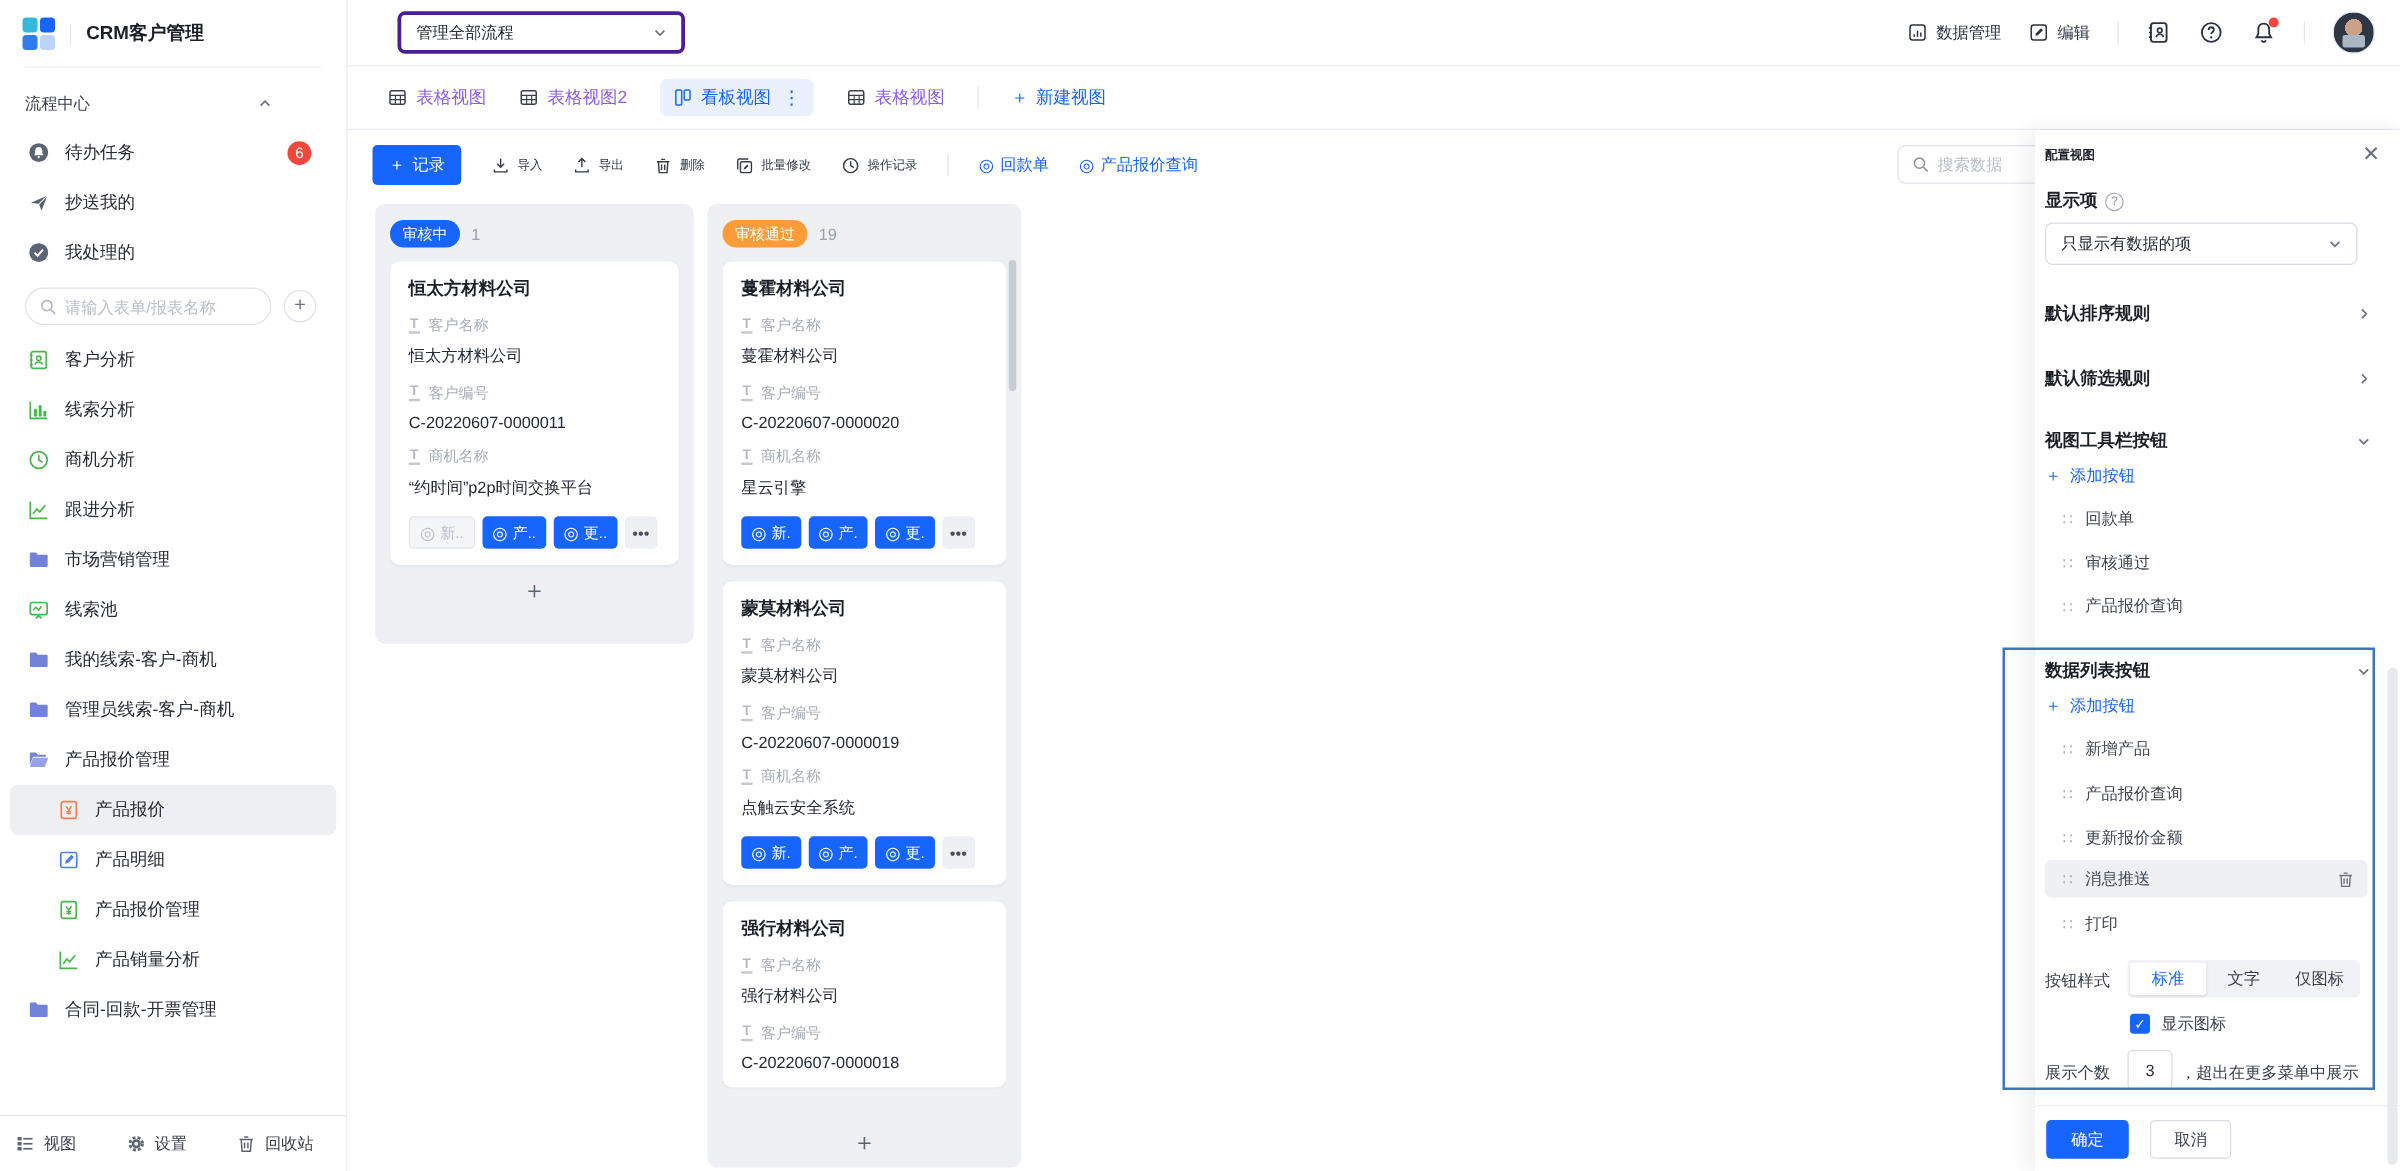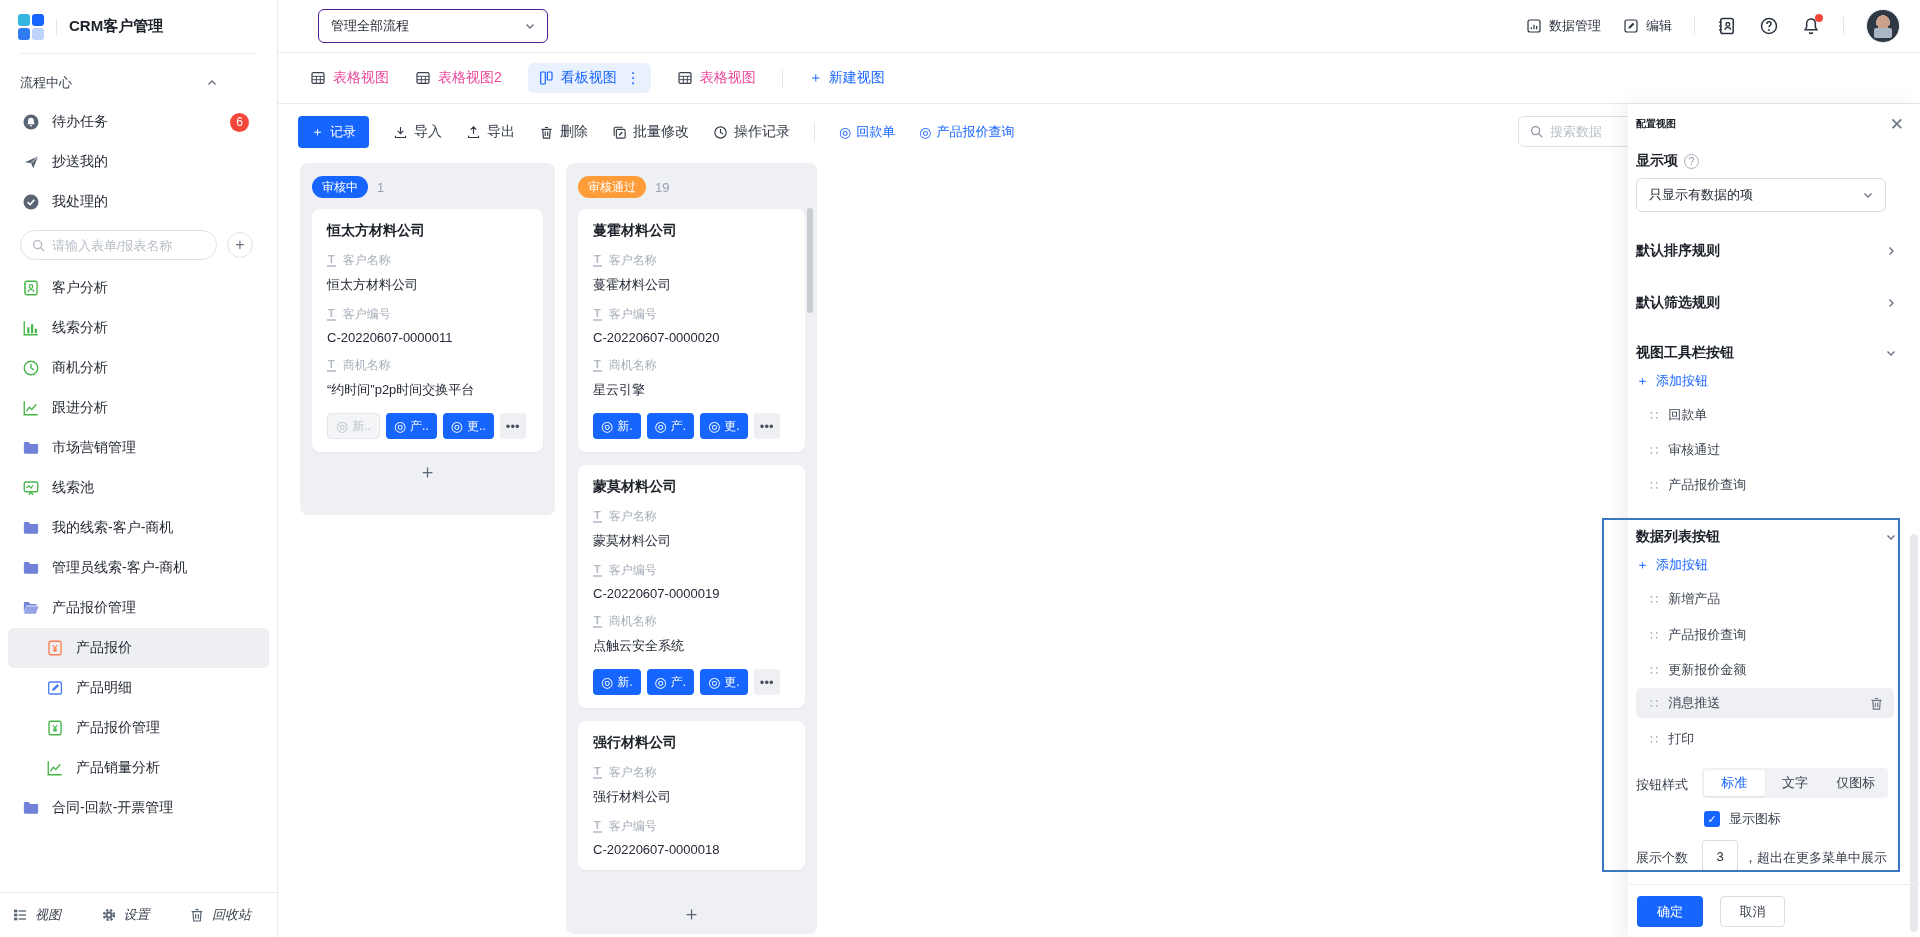--- a/index.html
+++ b/index.html
@@ -26,44 +26,44 @@
   .srow .sic { width:18px; height:18px; flex:none; margin-right:12px; display:flex; align-items:center; justify-content:center; }
   .srow.sub { padding-left:46px; }
   .srow.sel { background:#edeff3; border-radius:6px; margin:0 8px; padding-left:38px; }
   .badge { margin-left:auto; min-width:19px; height:19px; border-radius:10px; background:#f3473c; color:#fff; font-size:12px; display:flex; align-items:center; justify-content:center; padding:0 5px; }
   .search-row { display:flex; align-items:center; padding:8px 24px 8px 20px; gap:10px; }
   .s-pill { flex:1; height:30px; border:1px solid #dfe2e8; border-radius:15px; display:flex; align-items:center; padding:0 10px; gap:6px; color:#b9bfc9; }
   .s-pill input { border:none; outline:none; width:100%; font-size:13px; color:#555; background:transparent; font-family:inherit; }
   .s-pill input::placeholder { color:#b9bfc9; }
   .plus-circle { width:26px; height:26px; flex:none; border:1px solid #dfe2e8; border-radius:50%; display:flex; align-items:center; justify-content:center; color:#6b7280; font-size:16px; cursor:pointer; }
   .side-foot { flex:none; height:45px; border-top:1px solid #e8eaef; display:flex; align-items:center; justify-content:space-between; padding:0 26px 0 12px; color:#3a414d; font-size:13px; }
-  .foot-item { display:flex; align-items:center; gap:7px; cursor:pointer;font-style:italic; }
+  .foot-item { display:flex; align-items:center; gap:7px; cursor:pointer; }
 
   
   .main { flex:1; position:relative; }
   .m-header { height:53px; border-bottom:1px solid #e8eaef; display:flex; align-items:center; padding:0 20px 0 40px; }
-  .flow-select { width:230px; height:34px; border:1px solid #4c1d95; border-radius:6px; display:flex; align-items:center; padding:0 12px; color:#262b35; cursor:pointer; }
+  .flow-select { width:230px; height:34px; border:3px solid #4c1d95; border-radius:6px; display:flex; align-items:center; padding:0 12px; color:#262b35; cursor:pointer; }
   .flow-select .chev { margin-left:auto; }
   .h-right { margin-left:auto; display:flex; align-items:center; gap:22px; color:#2c3340; }
   .h-act { display:flex; align-items:center; gap:7px; font-size:13px; cursor:pointer; }
   .vsep { width:1px; height:18px; background:#e3e6eb; }
   .h-ic { position:relative; display:flex; cursor:pointer; }
   .reddot { position:absolute; right:-2px; top:-2px; width:8px; height:8px; border-radius:50%; background:#f3473c; }
   .avatar { width:34px; height:34px; border-radius:50%; background:radial-gradient(circle at 50% 38%, #c9a289 0 7px, #2e3844 7px); border:1px solid #e3e6eb; overflow:hidden; position:relative; cursor:pointer; }
   .avatar::after { content:""; position:absolute; left:7px; right:7px; bottom:4px; height:10px; background:#aab6c4; border-radius:2px; }
 
   .m-tabs { height:51px; border-bottom:1px solid #e8eaef; display:flex; align-items:center; padding-left:32px; gap:26px; }
-  .vtab { display:flex; align-items:center; gap:7px; font-size:14px; color:#ec4899; cursor:pointer; }
+  .vtab { display:flex; align-items:center; gap:7px; font-size:14px; color:#8b5cf6; cursor:pointer; }
   .vtab.active { background:#e9f1ff; color:#1765ff; border-radius:6px; padding:6px 10px; }
   .vtab .dots { font-size:15px; color:#1765ff; margin-left:2px; }
   .newview { color:#1765ff; display:flex; align-items:center; gap:6px; font-size:14px; cursor:pointer; }
 
   .m-toolbar { height:56px; display:flex; align-items:center; padding-left:20px; gap:24px; position:relative; }
   .btn-record { height:32px; background:#1765ff; color:#fff; border:none; border-radius:4px; padding:0 13px; font-size:13px; display:flex; align-items:center; gap:6px; cursor:pointer; font-family:inherit; }
-  .tool-it { display:flex; align-items:center; gap:6px; color:#333a46; font-size:14px; cursor:pointer; }
+  .tool-it { display:flex; align-items:center; gap:6px; color:#333a46; font-size:10px; cursor:pointer; }
   .quick { display:flex; align-items:center; gap:5px; color:#1765ff; font-size:13px; cursor:pointer; }
   .ring { font-size:14px; line-height:1; }
   .t-search { position:absolute; left:1240px; top:12px; width:230px; height:31px; border:1px solid #dfe2e8; border-radius:6px; display:flex; align-items:center; gap:6px; padding:0 10px; background:#fff; }
   .t-search input { border:none; outline:none; width:100%; font-size:13px; background:transparent; font-family:inherit; color:#555; }
   .t-search input::placeholder { color:#b9bfc9; }
 
   
   .board { position:absolute; left:0; right:0; top:160px; bottom:0; background:#fff; }
   .kcol { position:absolute; background:#eef0f4; border-radius:8px; padding:12px 12px 0; display:flex; flex-direction:column; }
   .kcol1 { left:22px; top:3px; width:255px; height:352px; }

